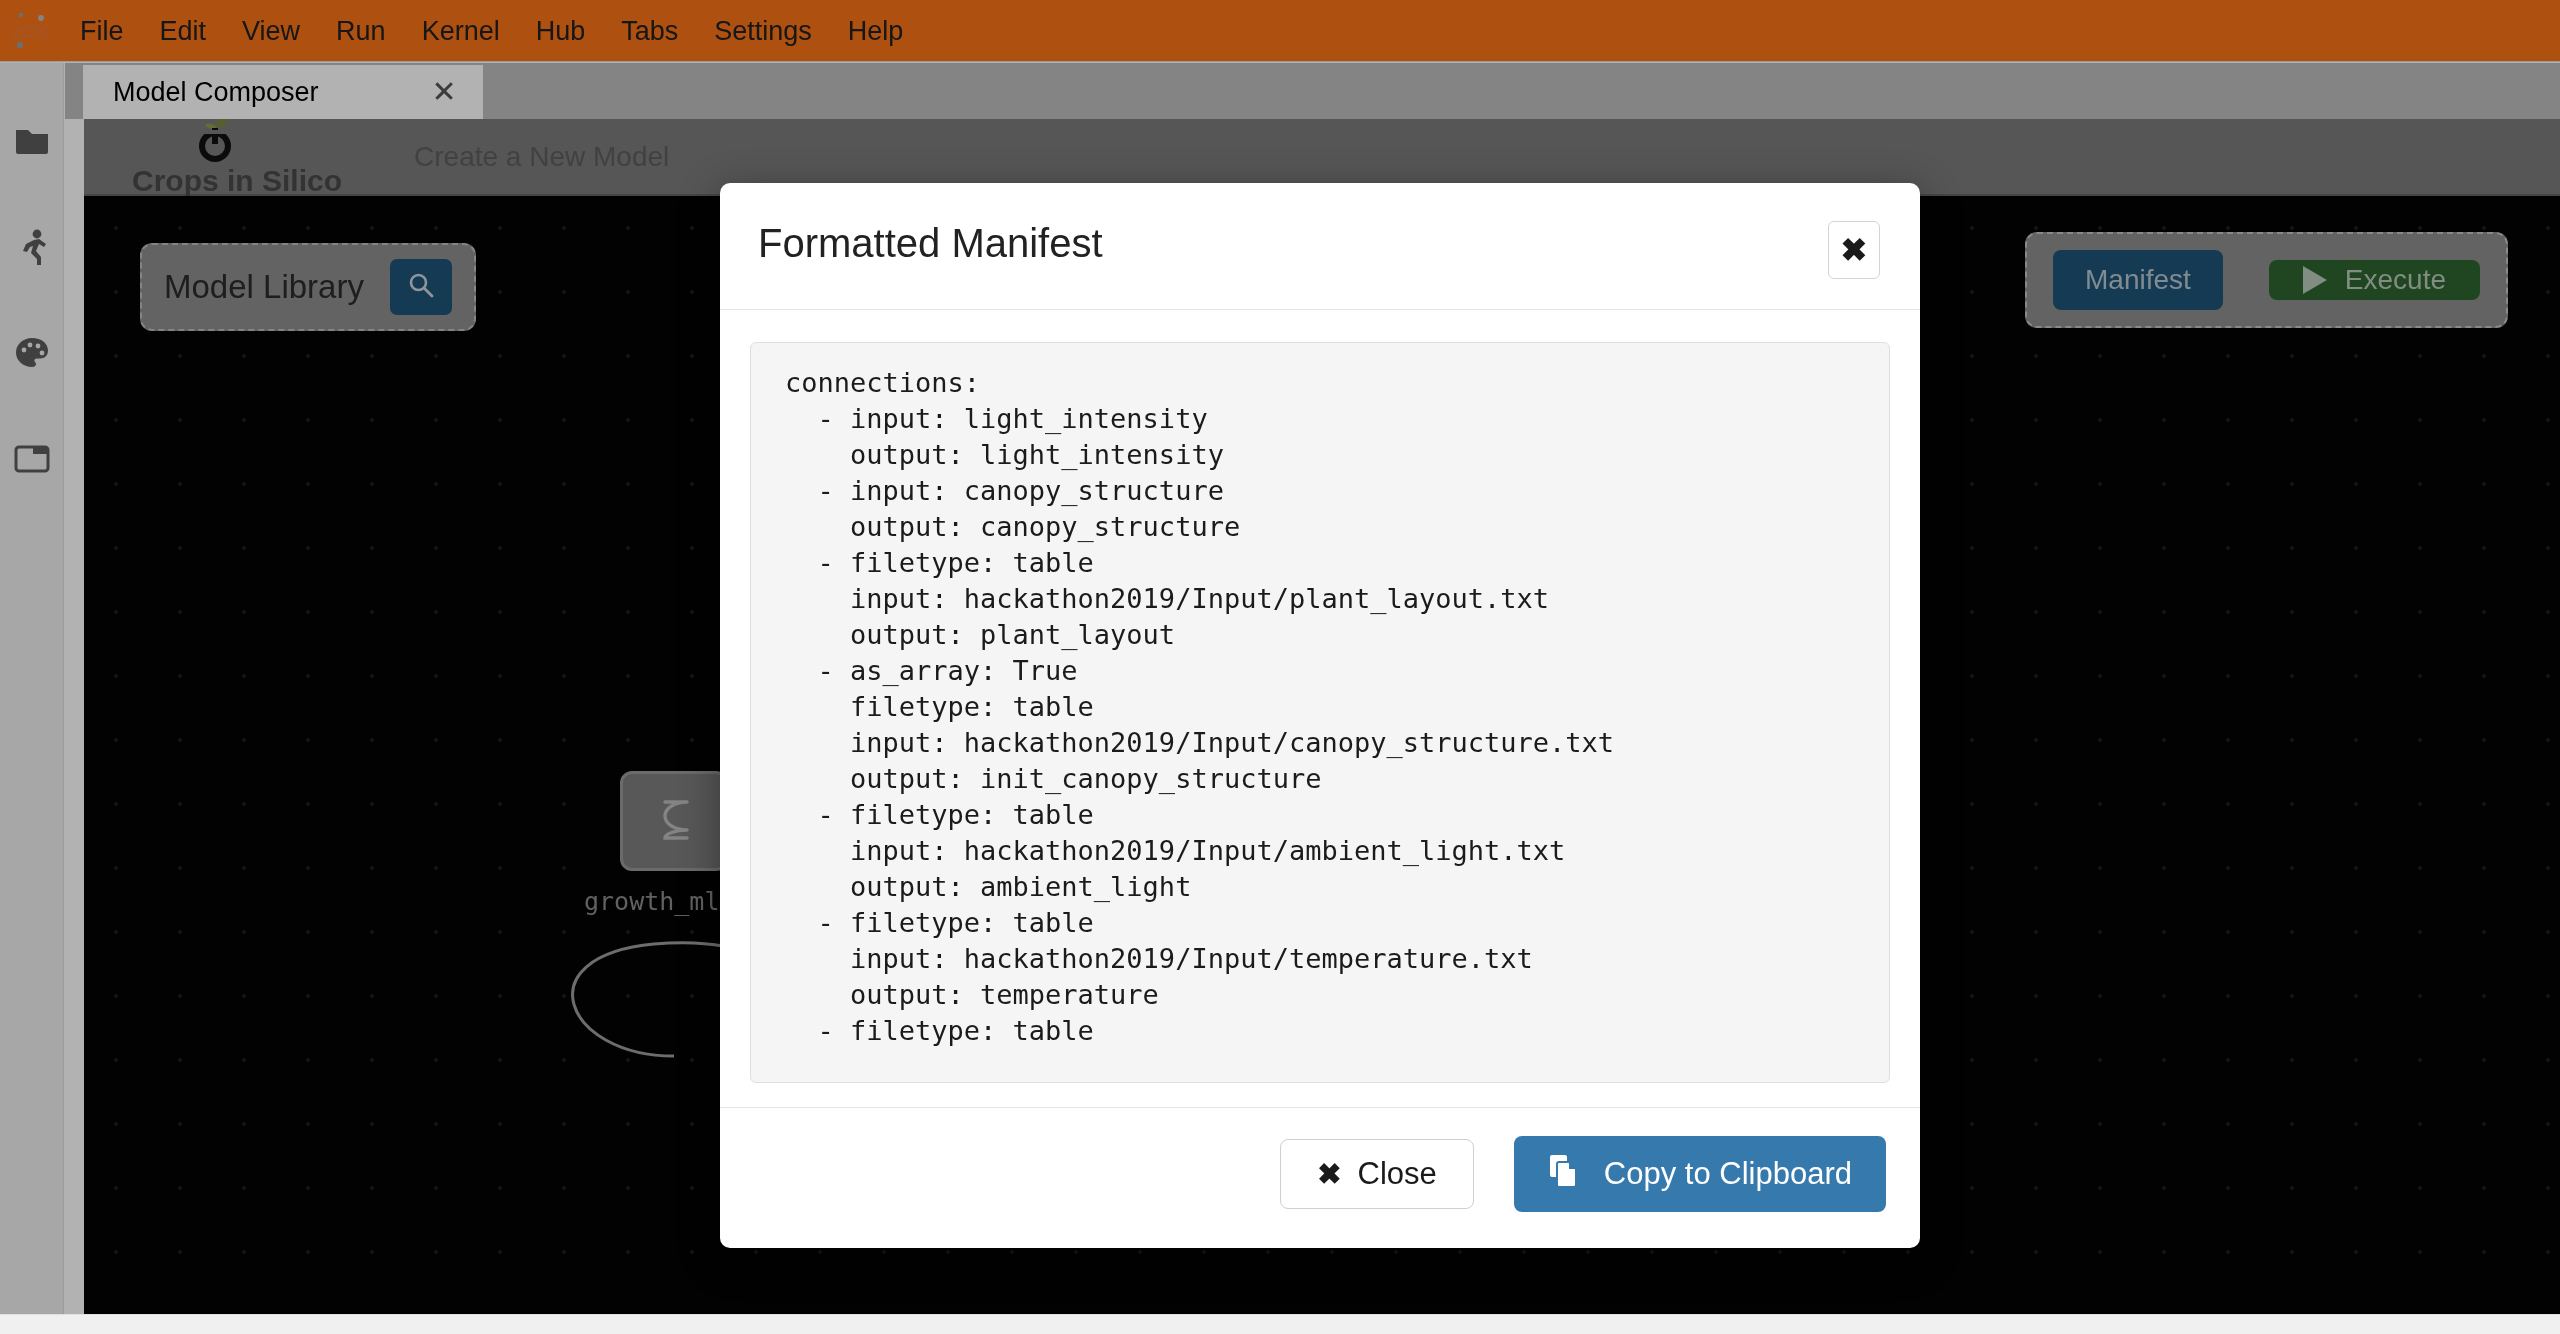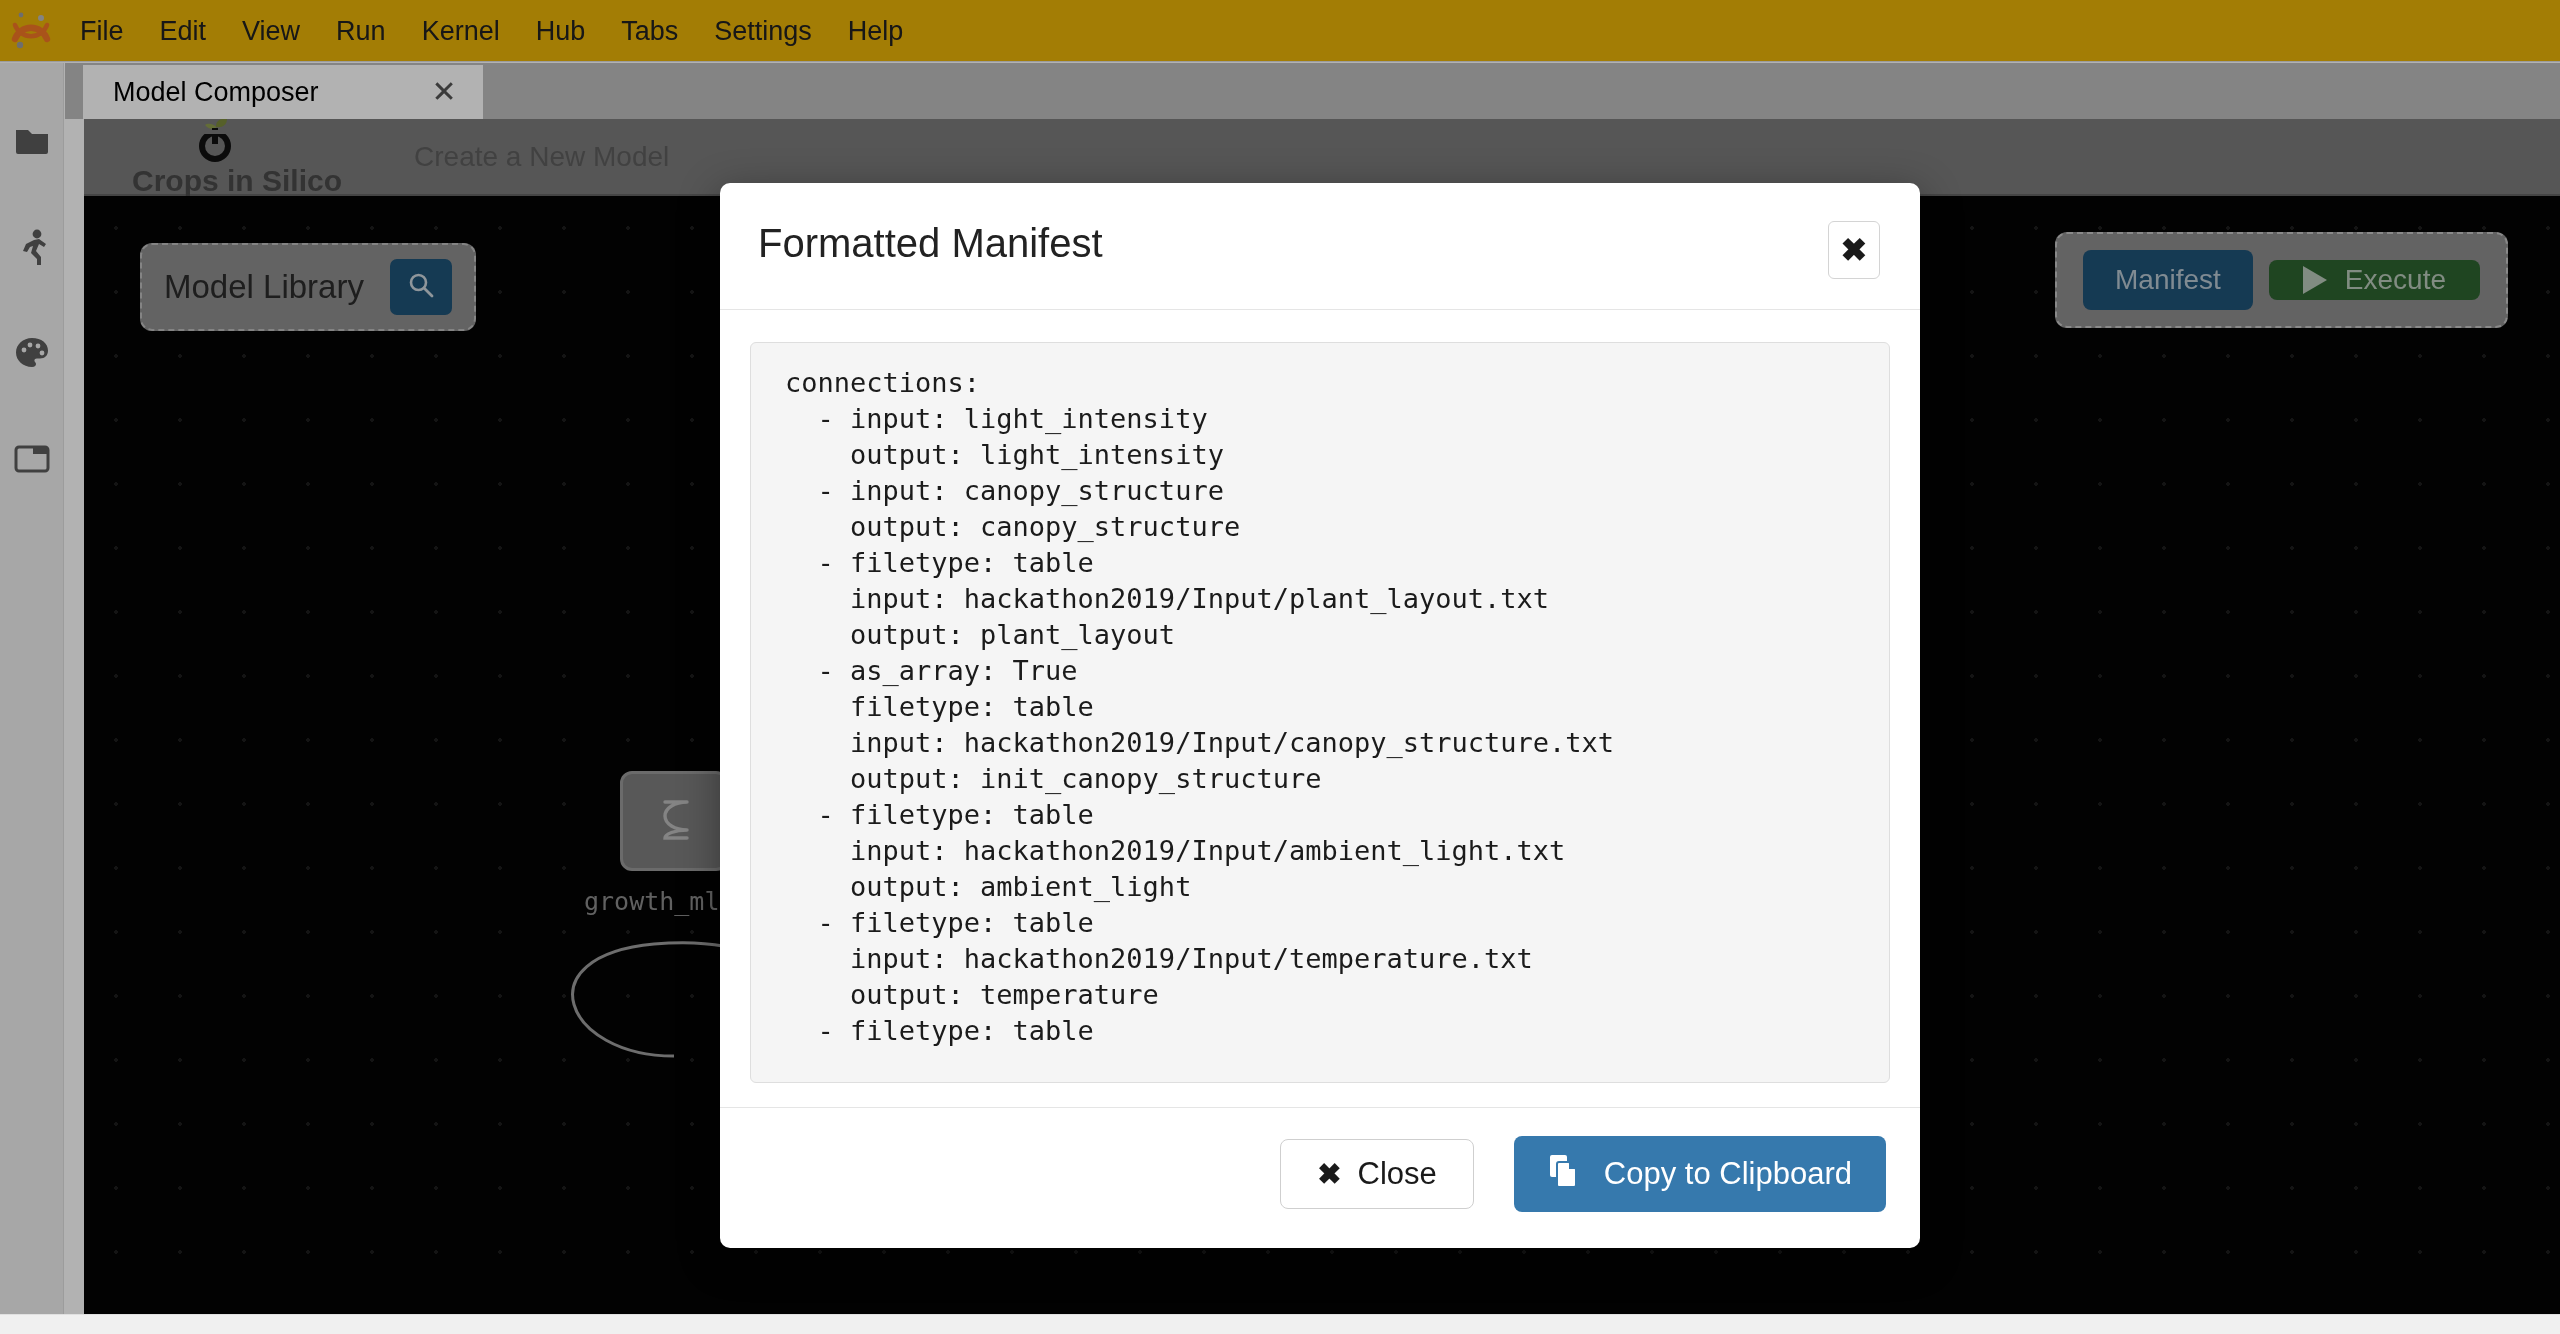--- a/index.html
+++ b/index.html
@@ -8,21 +8,21 @@
     width: 2560px; height: 1334px;
     overflow: hidden;
     font-family: "Liberation Sans", sans-serif;
     background: #ffffff;
   }
 
   
   .menubar {
     position: absolute; top: 0; left: 0;
     width: 2560px; height: 62px;
-    background: #eab308;
+    background: #f97316;
     border-bottom: 1px solid #e0e0e0;
     display: flex; align-items: center;
   }
   .jp-logo {
     width: 62px; height: 62px;
     display: flex; align-items: center; justify-content: center;
     flex: 0 0 62px;
   }
   .menu-items { display: flex; align-items: center; height: 100%; }
   .menu-item {
@@ -157,21 +157,21 @@
     border-radius: 7px;
     display: flex; align-items: center; justify-content: center;
     cursor: pointer;
   }
   .panel-actions {
     position: absolute; top: 36px; right: 52px;
     background: #8f8f8f;
     border: 2px dashed #c4c4c4;
     border-radius: 12px;
     padding: 16px 26px;
-    display: flex; align-items: center; gap: 16px;
+    display: flex; align-items: center; gap: 46px;
   }
   .btn-manifest {
     background: #1f5377; color: #b8c7d2;
     font-size: 28px; border: none; border-radius: 8px;
     padding: 14px 32px; cursor: pointer; white-space: nowrap;
     font-family: "Liberation Sans", sans-serif;
   }
   .btn-execute {
     background: #2d6430; color: #b9c9ba;
     font-size: 28px; border: none; border-radius: 8px;

